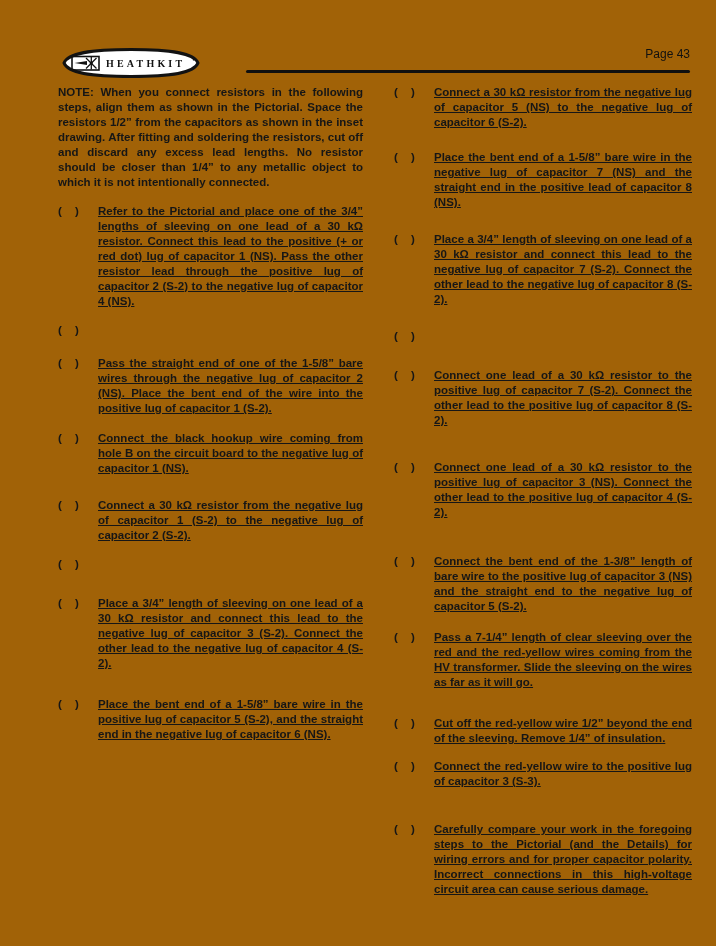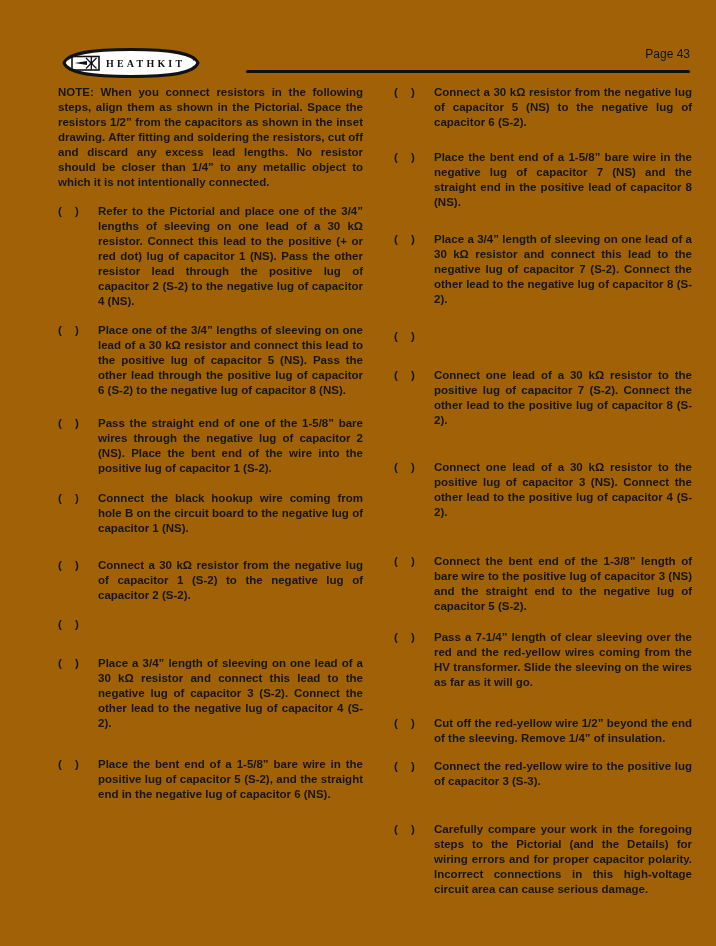--- a/index.html
+++ b/index.html
@@ -68,20 +68,21 @@
     color: #161616;
   }
   .txt {
     flex: 1;
     margin: 0;
     font-size: 11.5px;
     line-height: 15px;
     font-weight: bold;
     text-align: justify;
     color: #161616;
+    text-decoration: underline;
   }
   .mb13 { margin-bottom: 13px; } .mb14 { margin-bottom: 14px; }
   .mb15 { margin-bottom: 15px; } .mb16 { margin-bottom: 16px; }
   .mb18 { margin-bottom: 18px; } .mb20 { margin-bottom: 20px; }
   .mb22 { margin-bottom: 22px; } .mb24 { margin-bottom: 24px; }
   .mb26 { margin-bottom: 26px; } .mb32 { margin-bottom: 32px; }
   .mb33 { margin-bottom: 33px; } .mb34 { margin-bottom: 34px; }
   .logo-text {
     font-family: "Liberation Serif", serif;
     font-weight: bold;
@@ -117,21 +118,20 @@
 
     <div class="col col-left">
       <p class="note">NOTE: When you connect resistors in the following steps, align them as shown in the Pictorial. Space the resistors 1/2” from the capacitors as shown in the inset drawing. After fitting and soldering the resistors, cut off and discard any excess lead lengths. No resistor should be closer than 1/4” to any metallic object to which it is not intentionally connected.</p>
 
       <div class="step mb14">
         <span class="cb">( )</span>
         <p class="txt">Refer to the Pictorial and place one of the 3/4” lengths of sleeving on one lead of a 30 kΩ resistor. Connect this lead to the positive (+ or red dot) lug of capacitor 1 (NS). Pass the other resistor lead through the positive lug of capacitor 2 (S-2) to the negative lug of capacitor 4 (NS).</p>
       </div>
       <div class="step mb18">
         <span class="cb">( )</span>
-        <p class="txt">Place one of the 3/4” lengths of sleeving on one lead of a 30 kΩ resistor and connect this lead to the positive lug of capacitor 5 (NS). Pass the other lead through the positive lug of capacitor 6 (S-2) to the negative lug of capacitor 8 (NS).</p>
       </div>
       <div class="step mb15">
         <span class="cb">( )</span>
         <p class="txt">Pass the straight end of one of the 1-5/8” bare wires through the negative lug of capacitor 2 (NS). Place the bent end of the wire into the positive lug of capacitor 1 (S-2).</p>
       </div>
       <div class="step mb22">
         <span class="cb">( )</span>
         <p class="txt">Connect the black hookup wire coming from hole B on the circuit board to the negative lug of capacitor 1 (NS).</p>
       </div>
       <div class="step mb14">

